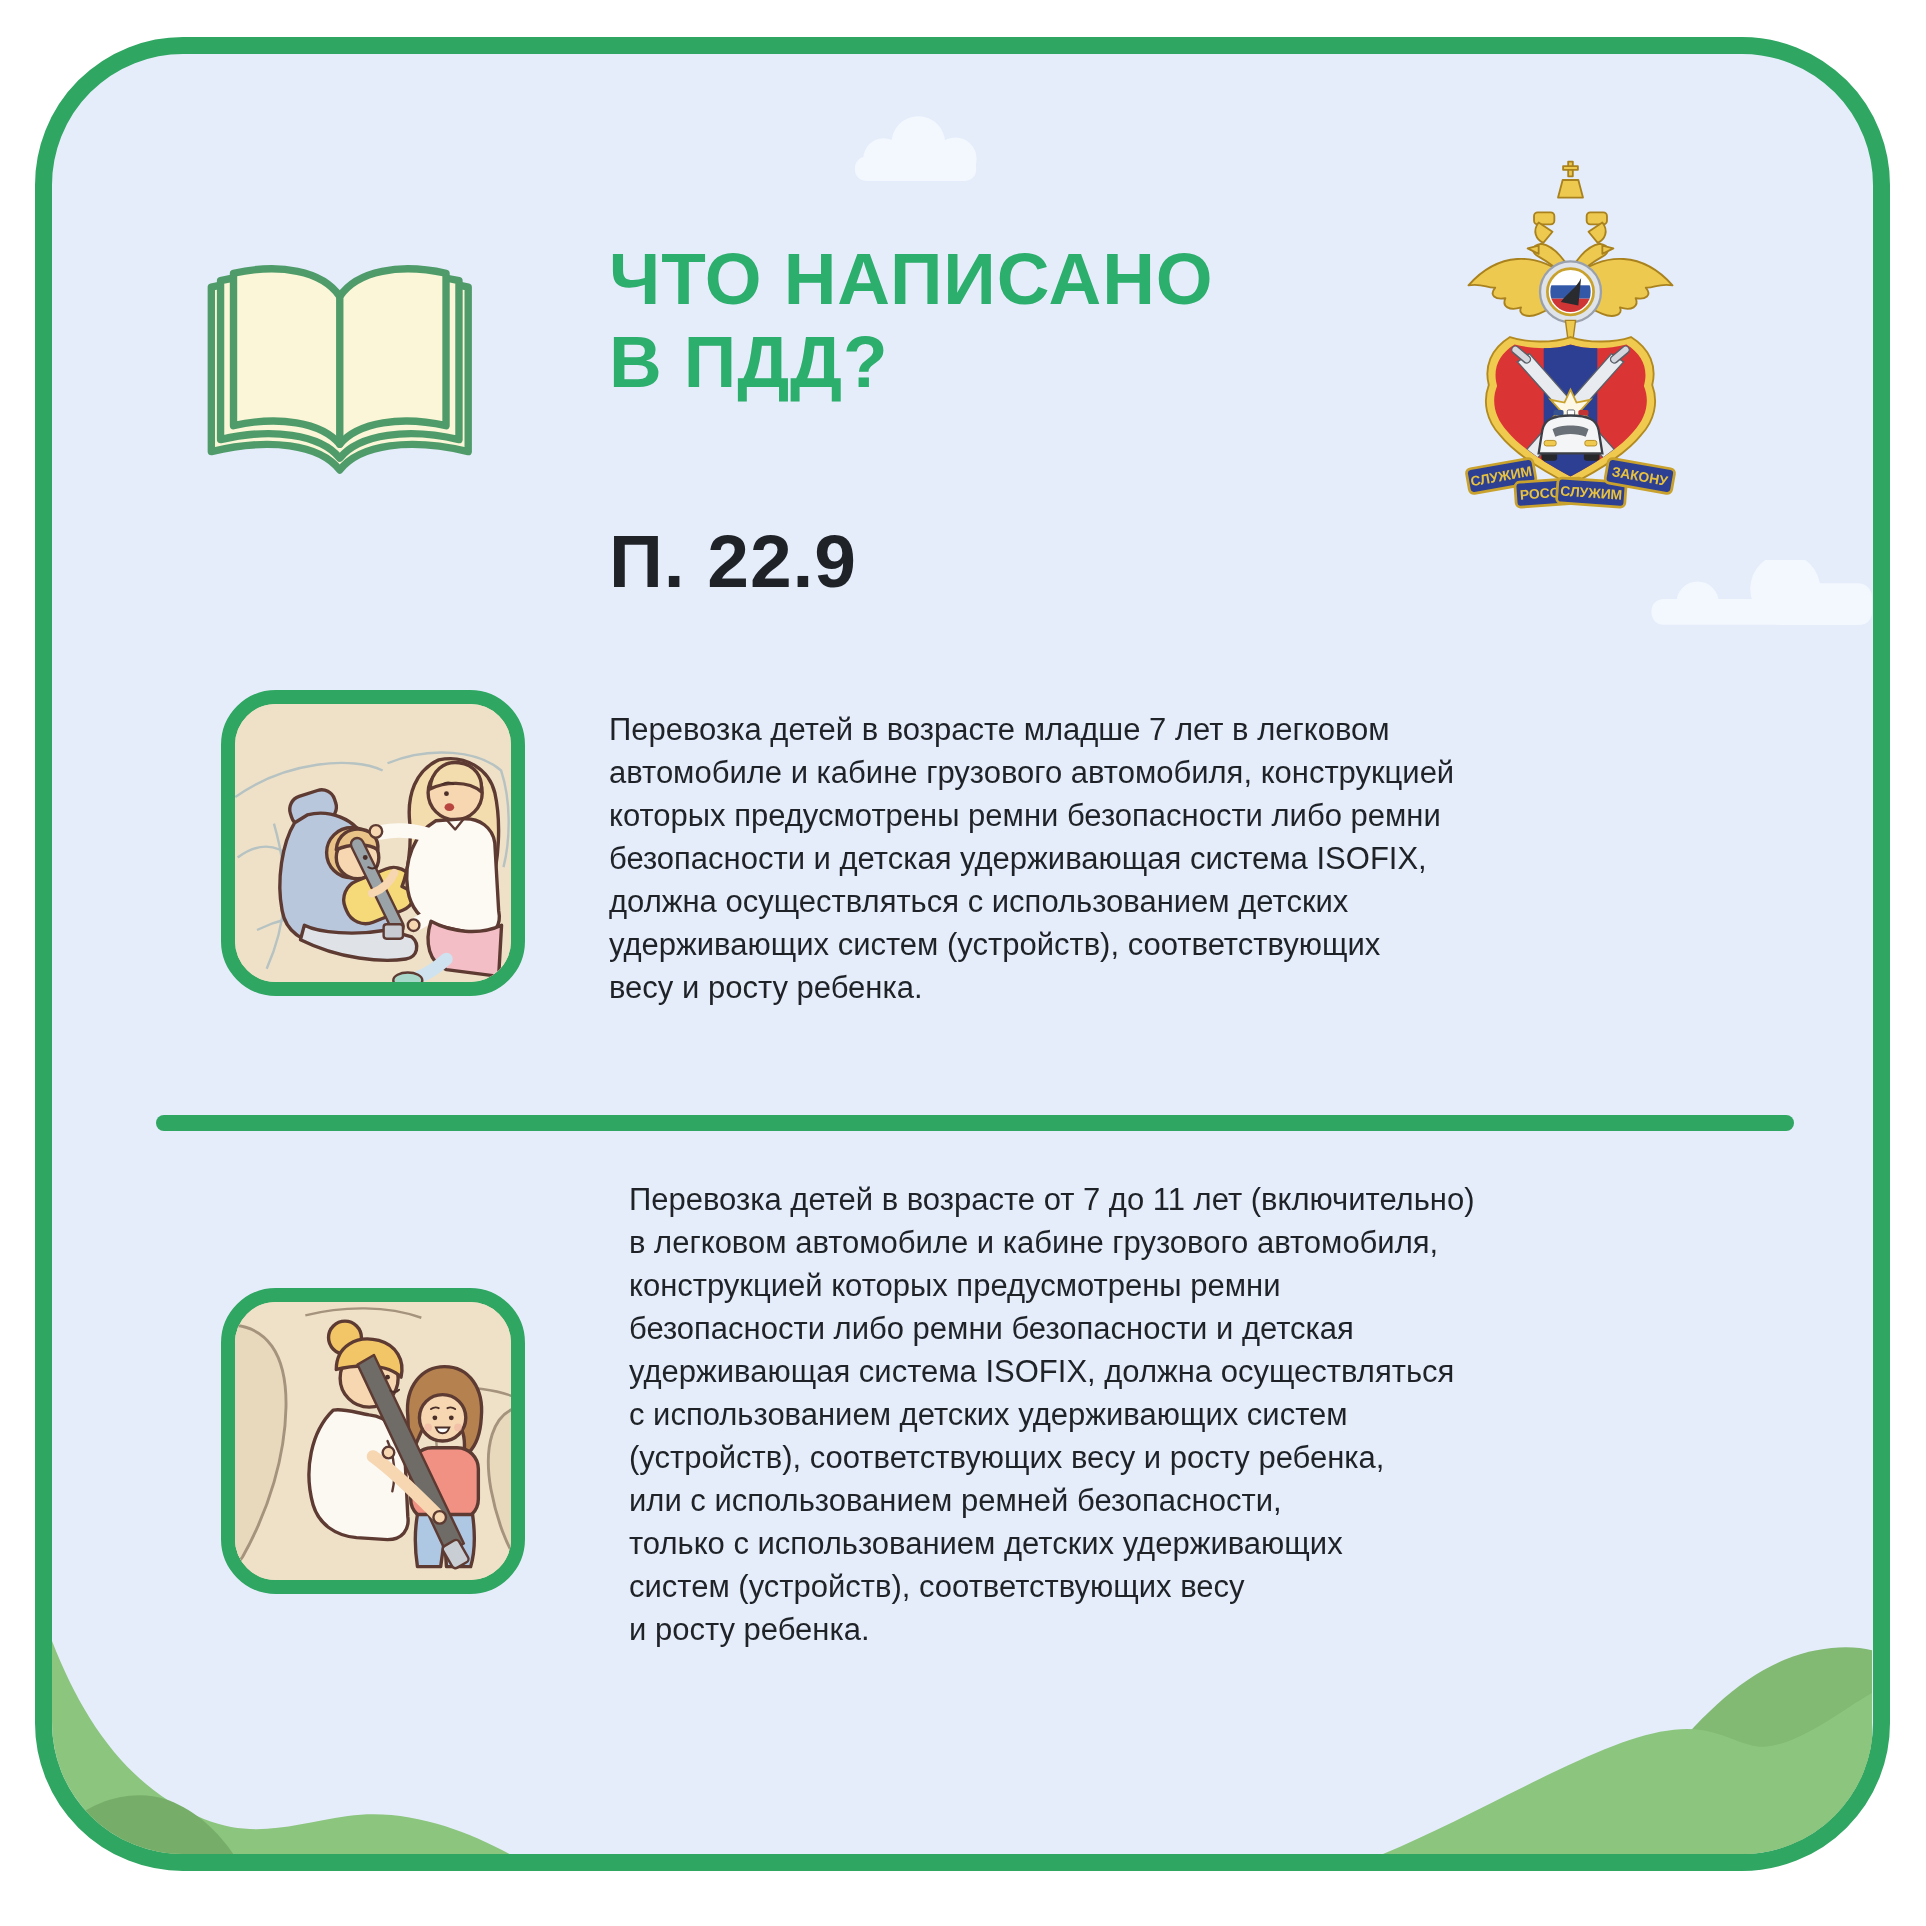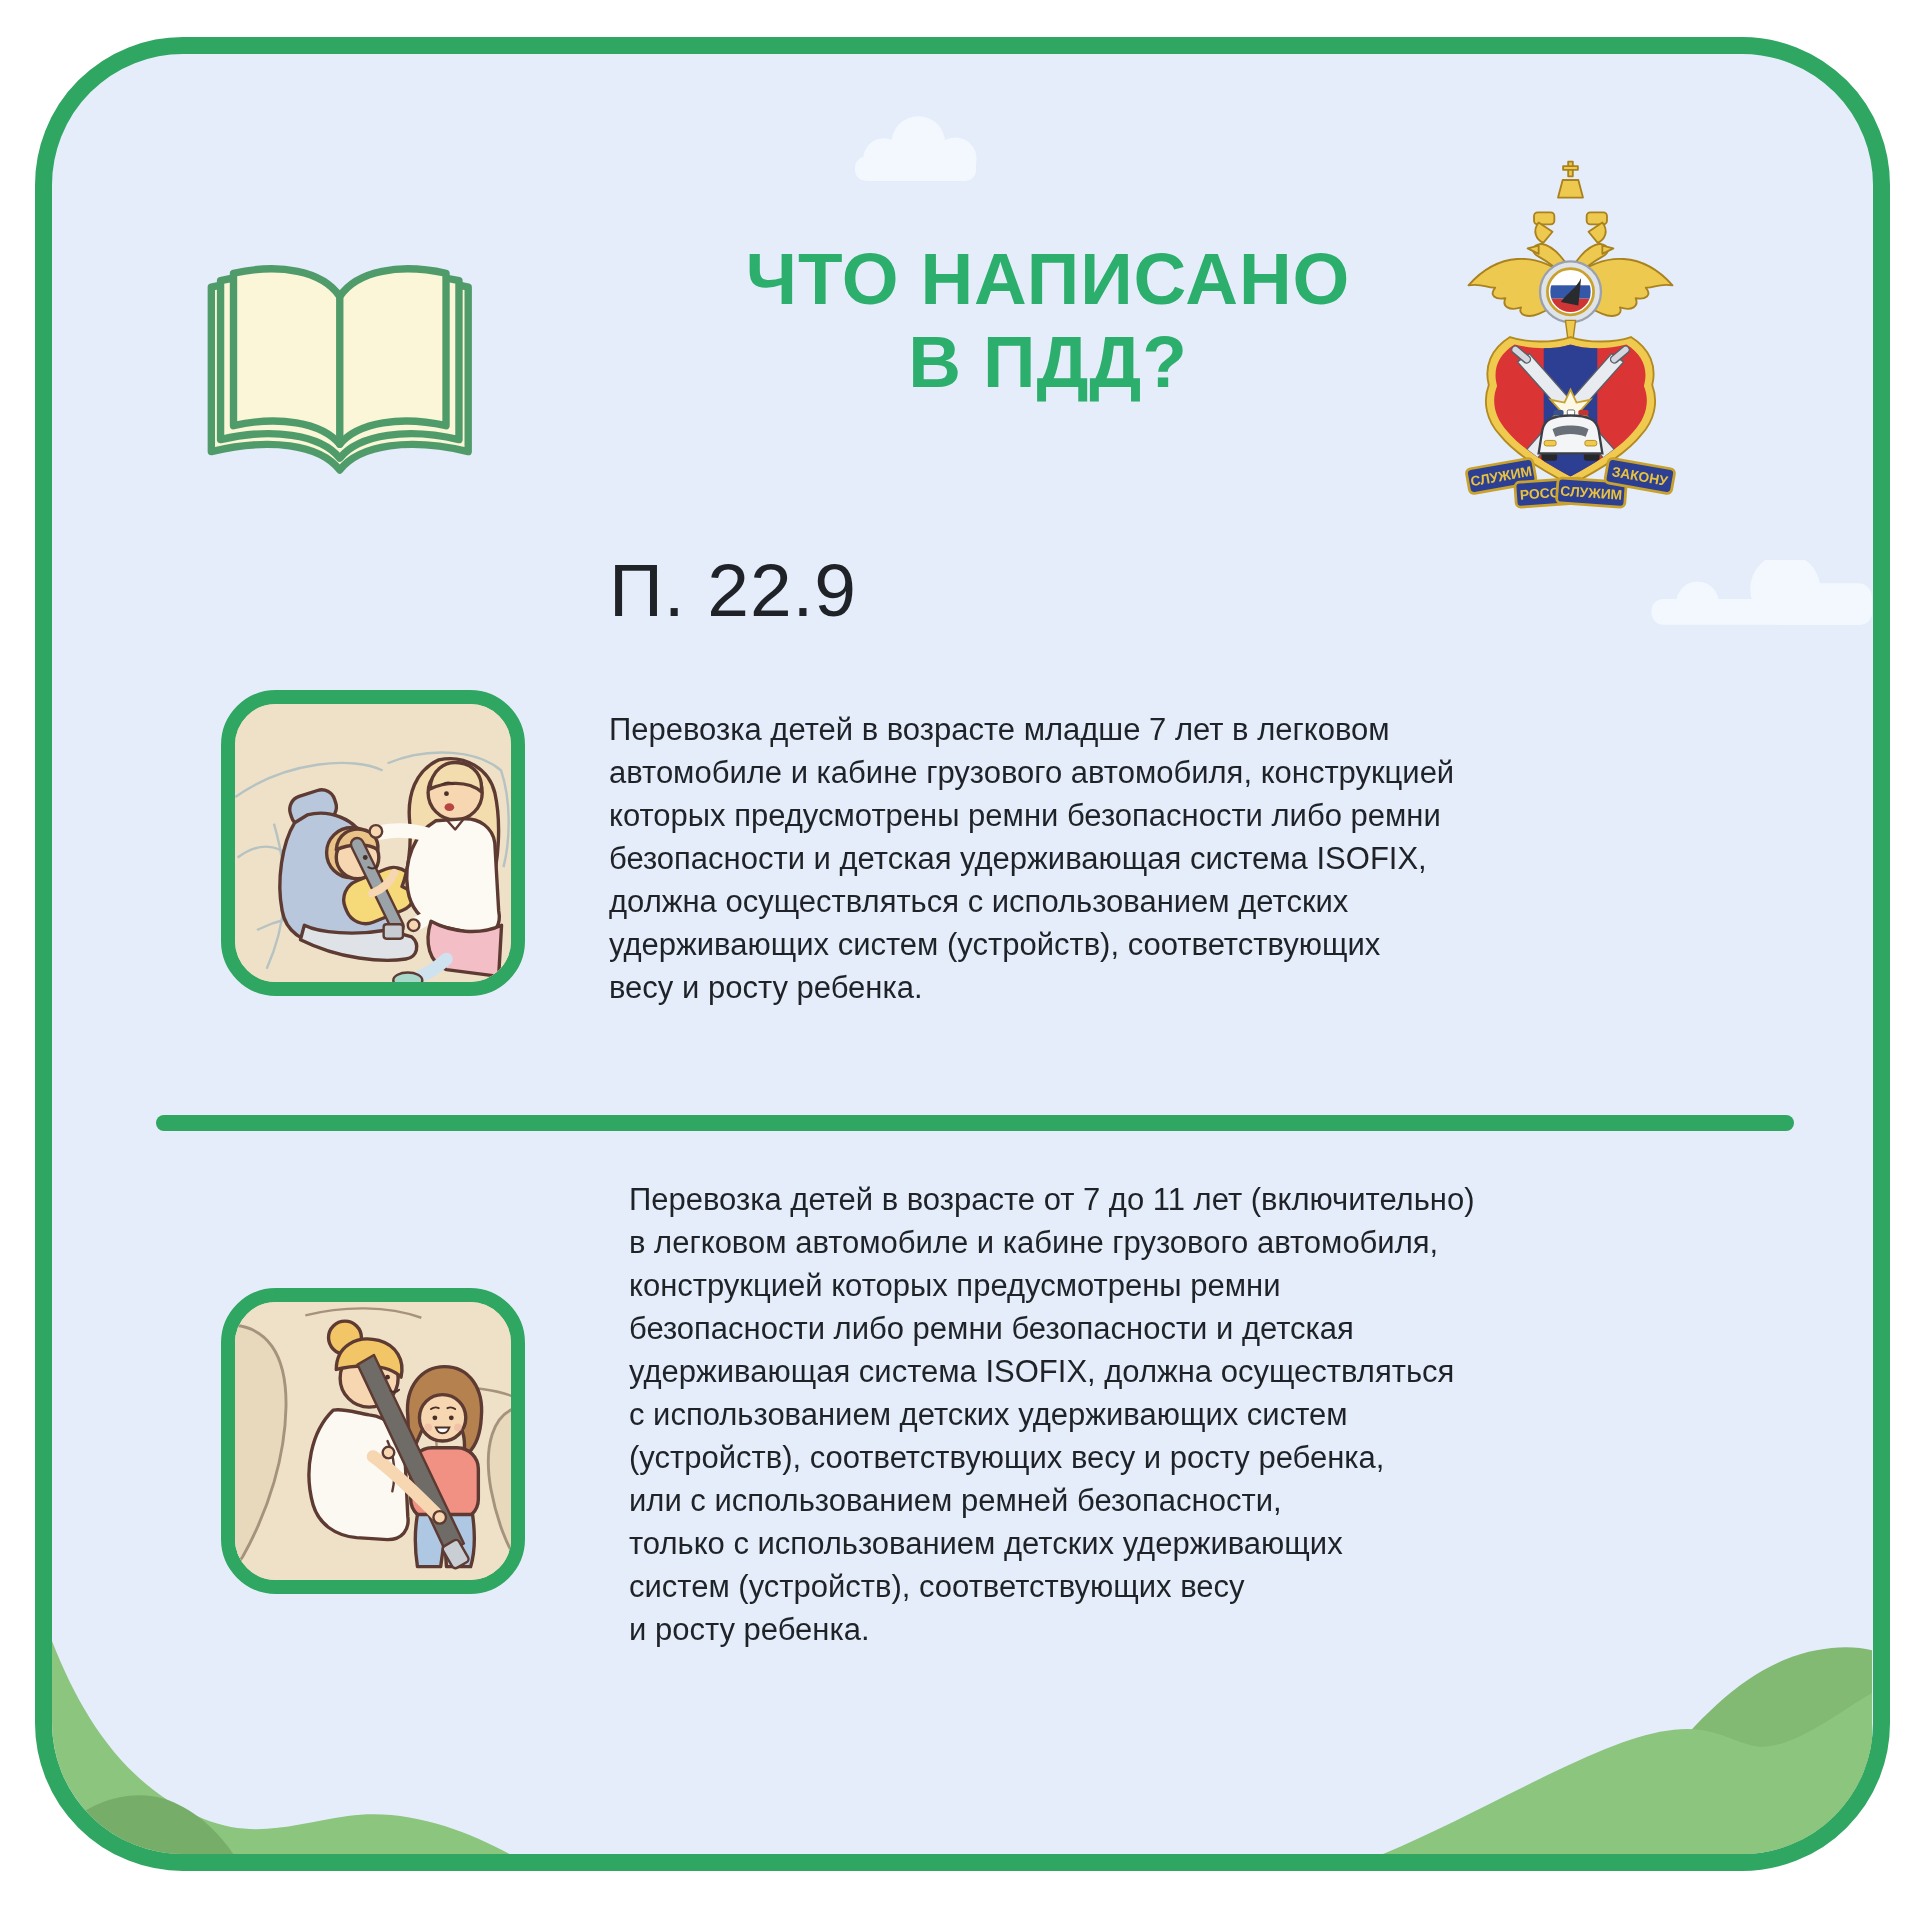--- a/index.html
+++ b/index.html
@@ -30,26 +30,26 @@
     border:17.6px solid var(--accent-green);
     border-radius:148px;
     overflow:hidden;
   }
   .card > *{position:absolute;}
   .cloud{position:absolute;}
   .book{left:139px;top:171px;width:298px;height:273px;}
   .page-title{
     left:557px;top:183px;width:878px;
     font-size:73px;line-height:83px;font-weight:800;
-    color:var(--title-green);letter-spacing:0.9px;text-align:center;
+    color:var(--title-green);letter-spacing:0.9px;
   }
   .emblem{left:1410px;top:99px;width:217px;height:356px;}
   .section-heading{
-    left:557px;top:492px;width:555px;
-    font-size:75px;line-height:88px;font-weight:400;
+    left:557px;top:463px;width:555px;
+    font-size:75px;line-height:88px;font-weight:700;
     color:var(--text-dark);letter-spacing:0.9px;
   }
   .ill-frame{
     width:304px;height:306px;
     background:var(--ill-bg);
     border:14px solid var(--accent-green);
     border-radius:55px;
     overflow:hidden;
   }
   .ill-frame svg{position:absolute;left:-7px;top:-7px;width:290px;height:292px;}

